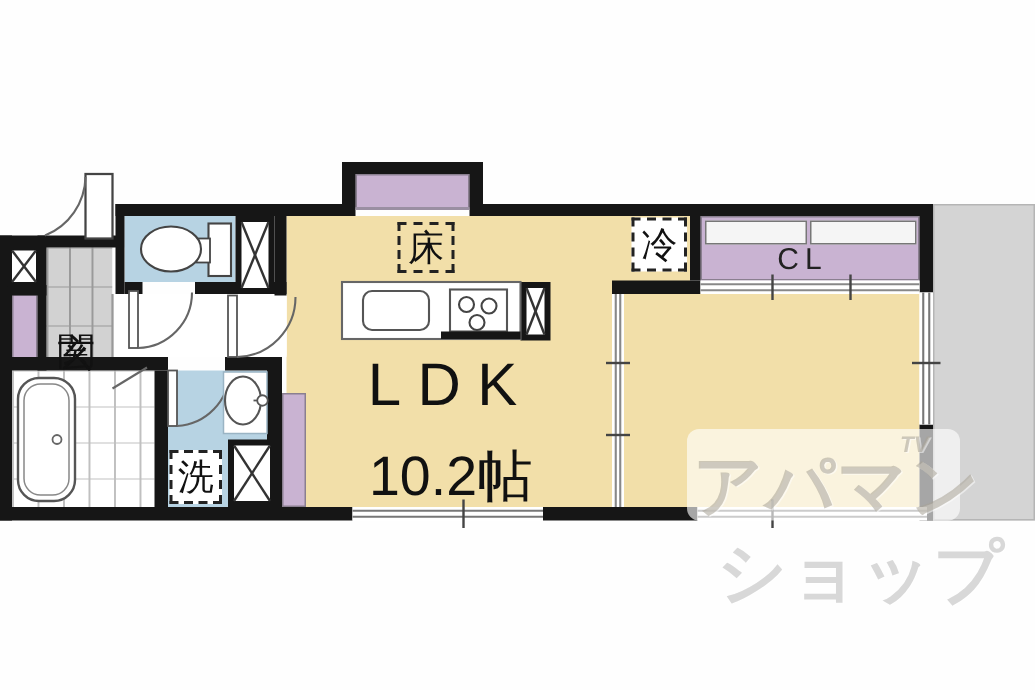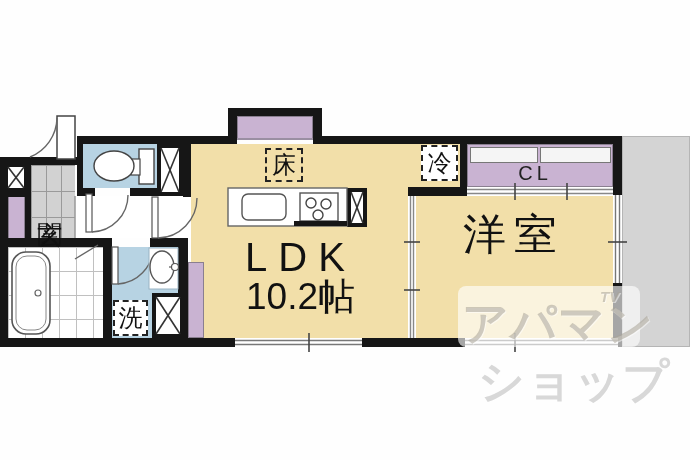--- a/index.html
+++ b/index.html
@@ -193,22 +193,21 @@
     <span>床</span>
   </div>
   <div class="dashed-box white" style="left:421px;top:145px;width:37px;height:36px;">
     <span>冷</span>
   </div>
   <div class="dashed-box white" style="left:113px;top:300px;width:35px;height:36px;">
     <span>洗</span>
   </div>
 
   <div class="room-label" style="left:213px;top:236px;width:175px;font-size:40px;letter-spacing:11px;">LDK</div>
-  <div class="room-label" style="left:208px;top:278px;width:185px;font-size:37px;">10.2帖</div>
-  <div class="room-label" style="left:428px;top:212px;width:172px;font-size:43px;letter-spacing:8px;">洋室</div>
+  <div class="room-label" style="left:208px;top:299px;width:185px;font-size:37px;">10.2帖</div>
   <div class="room-label" style="left:37px;top:171px;height:64px;font-size:25px;writing-mode:vertical-rl;letter-spacing:2px;">玄関</div>
   <div class="room-label" style="left:505px;top:163px;width:60px;font-size:20px;letter-spacing:4px;color:#222;">CL</div>
 
   <div id="watermark-box"></div>
   <div class="wm-text" style="left:600px;top:288px;font-size:15px;font-style:italic;">TV</div>
   <div class="wm-text" style="left:478px;top:351px;font-size:46px;letter-spacing:1px;color:rgba(190,190,190,0.6);">ショップ</div>
   <div class="wm-text" style="left:462px;top:293px;font-size:46px;letter-spacing:1px;">アパマン</div>
 
 </div>
 

